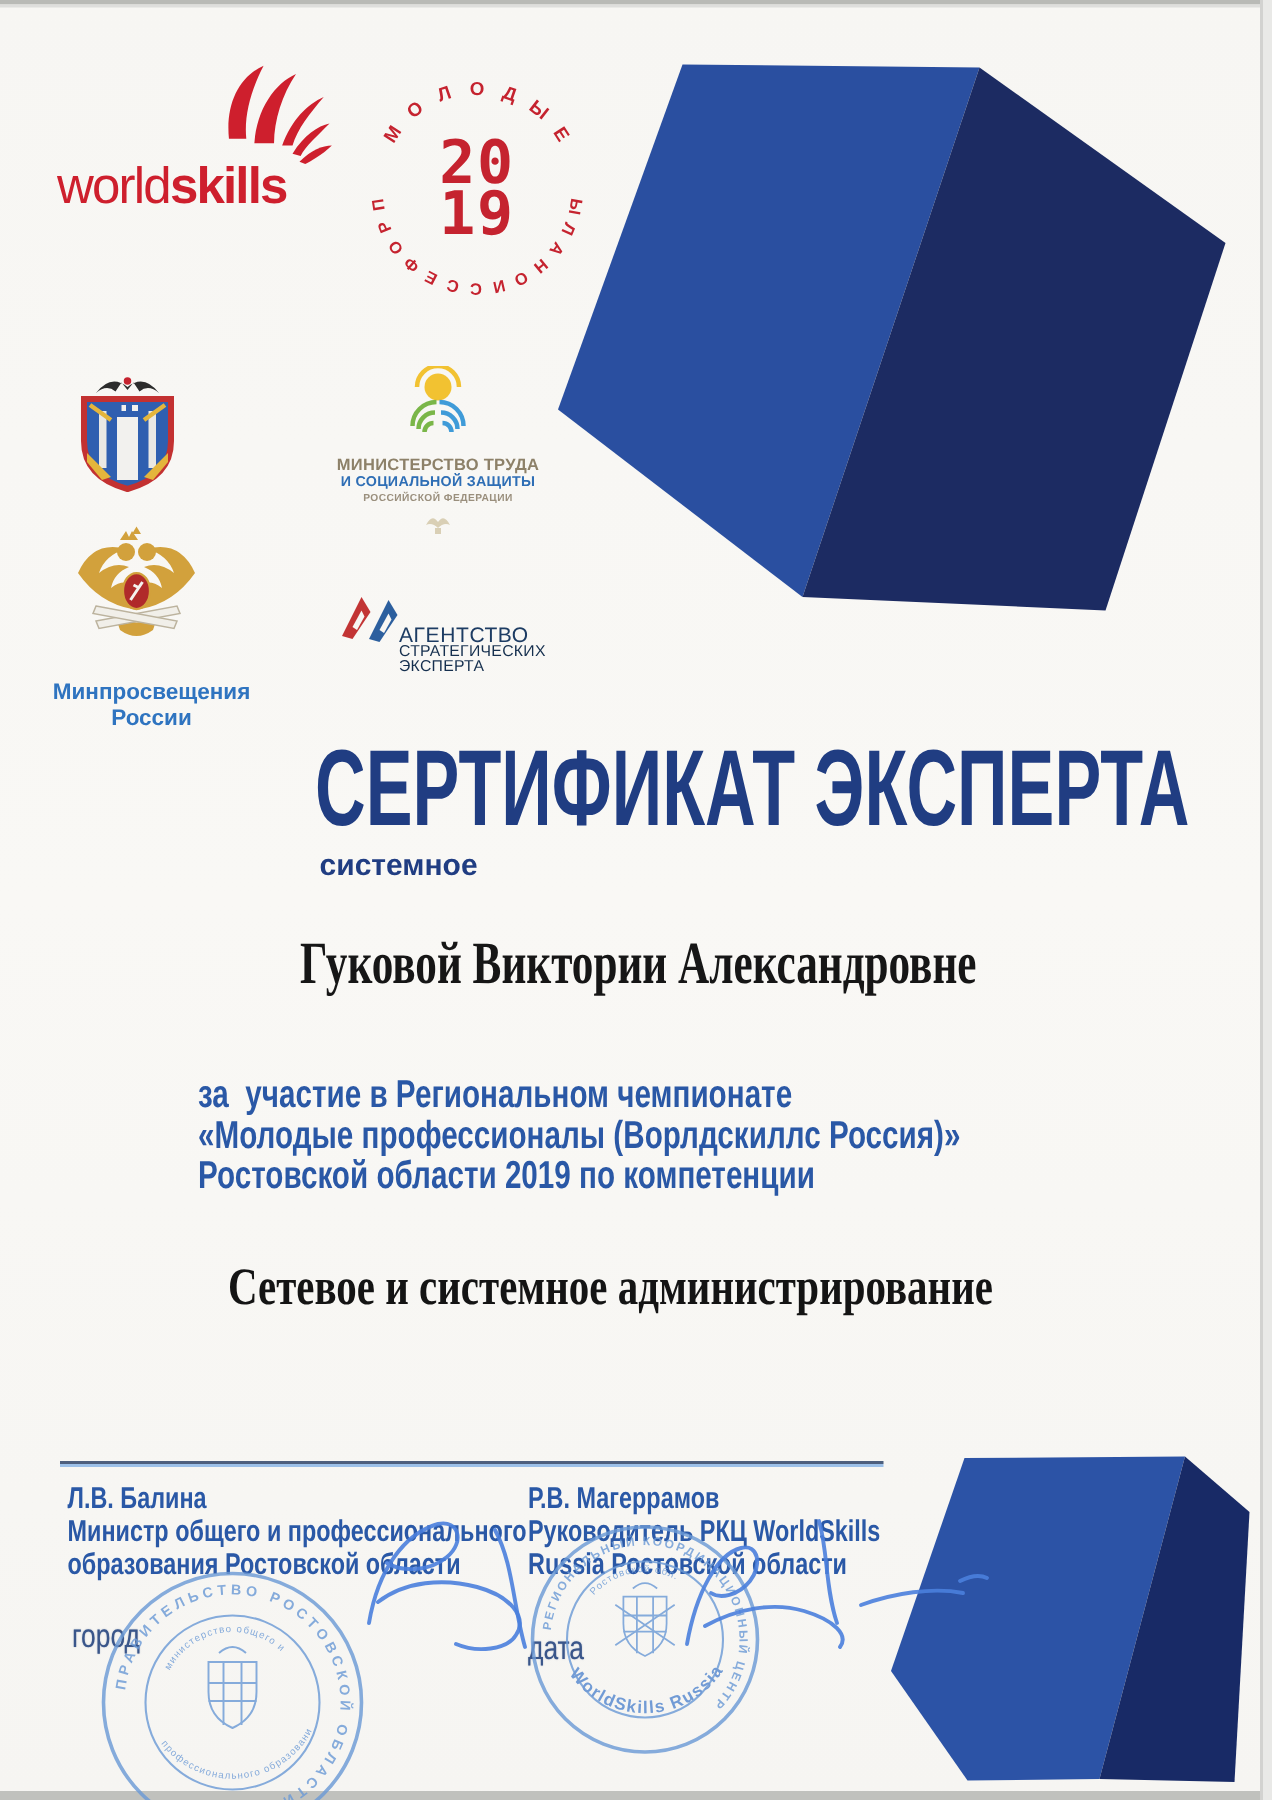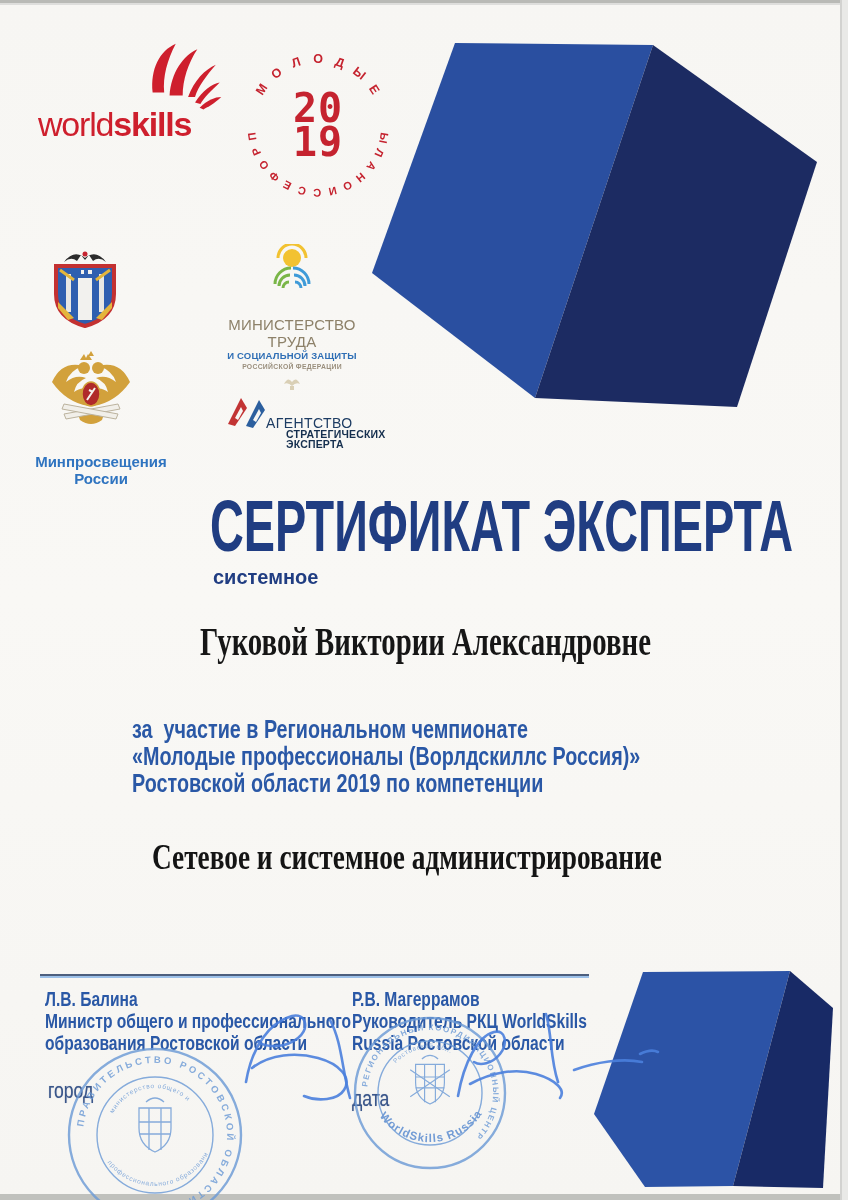--- a/index.html
+++ b/index.html
@@ -20,27 +20,27 @@
   .ws-line1 b{font-weight:700;}
   .ws-line2{font-size:31px;line-height:33px;font-weight:400;}
 
   
   .badge-letter{font-family:"Liberation Sans",sans-serif;font-weight:700;font-size:12.5px;fill:#c5232f;}
   .badge-letter-sm{font-size:11px;}
   .badge-year{font-family:"DejaVu Sans Mono",monospace;font-weight:700;font-size:40px;fill:#c5232f;letter-spacing:1px;}
 
   
   .mintrud{left:222px;top:244px;width:140px;text-align:center;}
-  .mintrud-l1{font-size:15px;font-weight:400;color:#8d8169;letter-spacing:.2px;margin-top:18px;}
+  .mintrud-l1{font-size:11px;font-weight:700;color:#8d8169;letter-spacing:.2px;margin-top:5px;}
   .mintrud-l2{font-size:9.5px;font-weight:700;color:#2e6eb5;letter-spacing:.2px;}
   .mintrud-l3{font-size:6.8px;font-weight:700;color:#9a8f7d;letter-spacing:.3px;margin-top:2px;}
   .minpros-caption{left:16px;top:453px;width:170px;text-align:center;font-size:15px;font-weight:700;color:#2f74c0;}
   .asi-text{left:266px;top:418px;line-height:10.5px;}
   .asi-l1{font-size:14px;font-weight:400;color:#1d3c63;letter-spacing:.4px;}
-  .asi-l23{font-size:10.5px;font-weight:700;color:#152f4e;letter-spacing:.2px;margin-left:20px;}
+  .asi-l23{font-size:10.5px;font-weight:400;color:#152f4e;letter-spacing:.2px;}
 
   
   .cert-title{left:210px;top:490px;font-size:72px;line-height:72px;font-weight:700;color:#203d82;
               transform:scaleX(.65);transform-origin:0 0;white-space:nowrap;}
   .cert-subtitle{left:213px;top:566px;font-size:20px;font-weight:700;color:#203d82;}
   .recipient{left:200px;top:618px;font-family:"Liberation Serif",serif;font-weight:700;font-size:40px;
              color:#161616;transform:scaleX(.72);transform-origin:0 0;white-space:nowrap;}
   .desc{left:132px;top:716px;font-size:26px;line-height:27px;font-weight:700;color:#2a58a6;
         transform:scaleX(.76);transform-origin:0 0;}
   .desc div{white-space:pre;}

